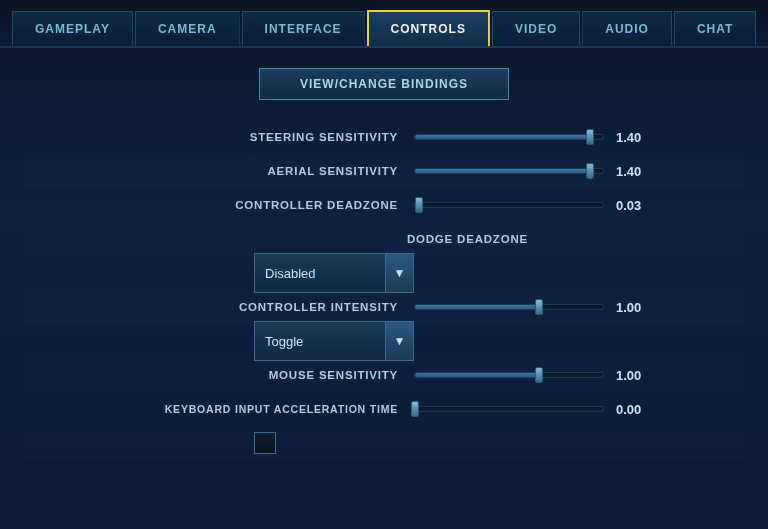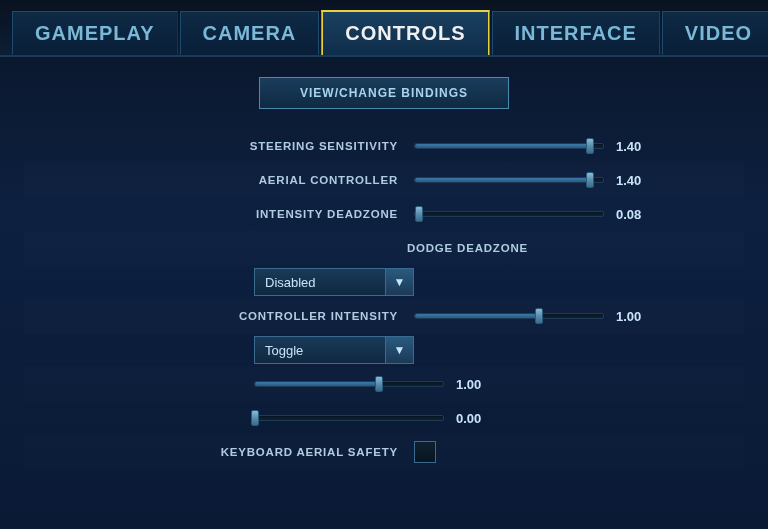--- a/index.html
+++ b/index.html
@@ -18,21 +18,21 @@
       display: flex;
       align-items: center;
       padding: 10px 12px 0 12px;
       gap: 2px;
       background: linear-gradient(180deg, #091220 0%, #0d1e35 100%);
       border-bottom: 2px solid #1a3a5c;
     }
 
     .tab {
       padding: 10px 22px;
-      font-size: 20px;
+      font-size: 12px;
       font-weight: bold;
       letter-spacing: 1px;
       color: #7ab8d8;
       cursor: pointer;
       border: 1px solid #1e4a6e;
       border-bottom: none;
       background: linear-gradient(180deg, #0e2a45 0%, #091e38 100%);
       clip-path: polygon(0 0, 100% 0, 100% 100%, 0 100%);
       user-select: none;
     }
@@ -152,21 +152,21 @@
       font-weight: bold;
       color: #c8e4f8;
       text-align: left;
     }
 
     
     .dropdown-wrapper {
       display: flex;
       align-items: center;
       width: 160px;
-      height: 28px;
+      height: 40px;
       background: linear-gradient(180deg, #1a3a58 0%, #0f2840 100%);
       border: 1px solid #3a6a90;
     }
 
     .dropdown-text {
       flex: 1;
       font-size: 13px;
       color: #c8e4f8;
       padding: 0 10px;
     }
@@ -199,25 +199,25 @@
 </head>
 <body>
 
 <div class="tab-bar">
   <div class="tab">
     <span>GAMEPLAY</span>
   </div>
   <div class="tab">
     <span>CAMERA</span>
   </div>
+  <div class="tab">
+    <span>INTERFACE</span>
+  </div>
   <div class="tab active">
     <span>CONTROLS</span>
-  </div>
-  <div class="tab">
-    <span>INTERFACE</span>
   </div>
   <div class="tab">
     <span>VIDEO</span>
   </div>
   <div class="tab">
     <span>AUDIO</span>
   </div>
   <div class="tab">
     <span>CHAT</span>
   </div>
@@ -237,42 +237,42 @@
           <div class="slider-track">
             <div class="slider-fill" style="width:93%"></div>
             <div class="slider-thumb" style="left:93%"></div>
           </div>
         </div>
         <div class="slider-value">1.40</div>
       </div>
     </div>
 
     <div class="setting-row">
-      <div class="setting-label">AERIAL CONTROLLER</div>
+      <div class="setting-label">AERIAL SENSITIVITY</div>
       <div class="setting-control">
         <div class="slider-wrapper">
           <div class="slider-track">
             <div class="slider-fill" style="width:93%"></div>
             <div class="slider-thumb" style="left:93%"></div>
           </div>
         </div>
         <div class="slider-value">1.40</div>
       </div>
     </div>
 
     <div class="setting-row">
-      <div class="setting-label">INTENSITY DEADZONE</div>
+      <div class="setting-label">CONTROLLER DEADZONE</div>
       <div class="setting-control">
         <div class="slider-wrapper">
           <div class="slider-track">
             <div class="slider-fill" style="width:2%"></div>
             <div class="slider-thumb" style="left:2%"></div>
           </div>
         </div>
-        <div class="slider-value">0.08</div>
+        <div class="slider-value">0.03</div>
       </div>
     </div>
 
     <div class="setting-row">
       <div class="setting-label">DODGE DEADZONE</div>
     </div>
 
     <div class="setting-row">
       <div class="setting-control">
         <div class="dropdown-wrapper">
@@ -298,44 +298,45 @@
     <div class="setting-row">
       <div class="setting-control">
         <div class="dropdown-wrapper">
           <div class="dropdown-text">Toggle</div>
           <div class="dropdown-arrow">▼</div>
         </div>
       </div>
     </div>
 
     <div class="setting-row">
+      <div class="setting-label">MOUSE SENSITIVITY</div>
       <div class="setting-control">
         <div class="slider-wrapper">
           <div class="slider-track">
             <div class="slider-fill" style="width:66%"></div>
             <div class="slider-thumb" style="left:66%"></div>
           </div>
         </div>
         <div class="slider-value">1.00</div>
       </div>
     </div>
 
     <div class="setting-row">
+      <div class="setting-label" style="font-size:10.5px;">KEYBOARD INPUT ACCELERATION TIME</div>
       <div class="setting-control">
         <div class="slider-wrapper">
           <div class="slider-track">
             <div class="slider-fill" style="width:0%"></div>
             <div class="slider-thumb" style="left:0%"></div>
           </div>
         </div>
         <div class="slider-value">0.00</div>
       </div>
     </div>
 
     <div class="setting-row">
-      <div class="setting-label">KEYBOARD AERIAL SAFETY</div>
       <div class="setting-control">
         <div class="checkbox-control"></div>
       </div>
     </div>
 
   </div>
 </div>
 
 </body></html>

